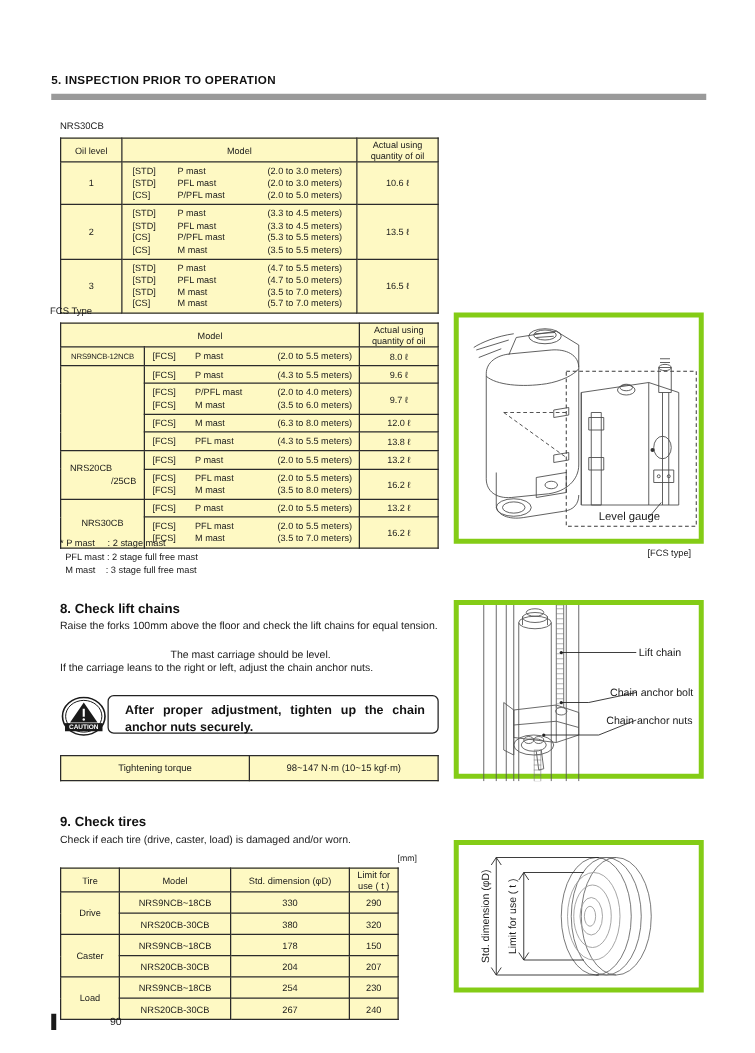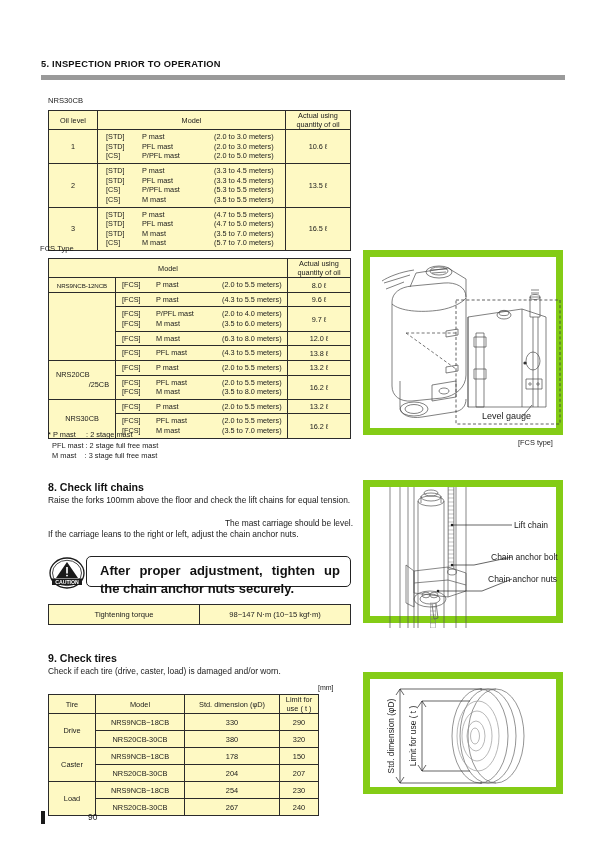--- a/index.html
+++ b/index.html
@@ -125,21 +125,21 @@
     left: 38px; top: 0;
     width: 265px; height: 31px;
     border: 1.1px solid #222;
     border-radius: 5px;
     box-sizing: border-box;
   }
   .caution-text {
     position: absolute;
     left: 13px; top: 5px;
     width: 240px;
-    font-size: 13px;
+    font-size: 10px;
     font-weight: bold;
     line-height: 1.38;
     text-align: justify;
     text-align-last: left;
     color: #111;
   }
   .caution-sym { position: absolute; left: 0; top: 1px; width: 40px; height: 32px; }
 
   
   #torque-table { left: 48px; top: 604px; width: 303px; }
@@ -156,21 +156,21 @@
   }
   #tire-table { left: 48px; top: 694px; width: 271px; }
   #tire-table td { height: 16px; font-size: 7.4px; }
   #tire-table td.c1 { width: 46px; }
   #tire-table td.c2 { width: 88px; }
   #tire-table td.c3 { width: 94px; }
 
   
   .fig {
     position: absolute;
-    border: 7px solid #84cc16;
+    border: 4px solid #84cc16;
     background: #fff;
     box-sizing: border-box;
   }
   #fig-level { left: 363px; top: 250px; width: 200px; height: 185px; }
   #fig-chain { left: 363px; top: 480px; width: 200px; height: 143px; }
   #fig-tire  { left: 363px; top: 672px; width: 200px; height: 122px; }
 
   .fig-cap {
     position: absolute;
     font-size: 7.4px;
@@ -500,21 +500,21 @@
 
         <path d="M162 148 L152 160" stroke="#3a3a3a"></path>
       </g>
       <text x="112" y="162" font-family="Liberation Sans, sans-serif" font-size="9" fill="#1a1a1a">Level gauge</text>
     </svg>
   </div>
   <div class="fig-cap" id="cap-fcs">[FCS type]</div>
 
   <div class="sec-h" style="left:48px; top:481px;">8. Check lift chains</div>
   <div class="sec-b" style="left:48px; top:495px;">Raise the forks 100mm above the floor and check the lift chains for equal tension.</div>
-  <div class="sec-b" style="left:48px; top:518px; text-align:right;">The mast carriage should be level.</div>
+  <div class="sec-b" style="left:48px; top:518px; text-align:center;">The mast carriage should be level.</div>
   <div class="sec-b" style="left:48px; top:529px;">If the carriage leans to the right or left, adjust the chain anchor nuts.</div>
 
   <div class="caution-wrap">
     <div class="caution-sym">
       <svg width="40" height="32" viewBox="0 0 40 32">
         <ellipse cx="19" cy="16" rx="17" ry="15" fill="none" stroke="#1a1a1a" stroke-width="1.3"></ellipse>
         <ellipse cx="19" cy="16" rx="14.5" ry="12.7" fill="none" stroke="#1a1a1a" stroke-width="0.8"></ellipse>
         <path d="M19 5 L30 21 L8 21 Z" fill="#1a1a1a"></path>
         <path d="M19 10 L19 16.4" stroke="#fff" stroke-width="1.7"></path>
         <circle cx="19" cy="18.6" r="0.95" fill="#fff"></circle>

